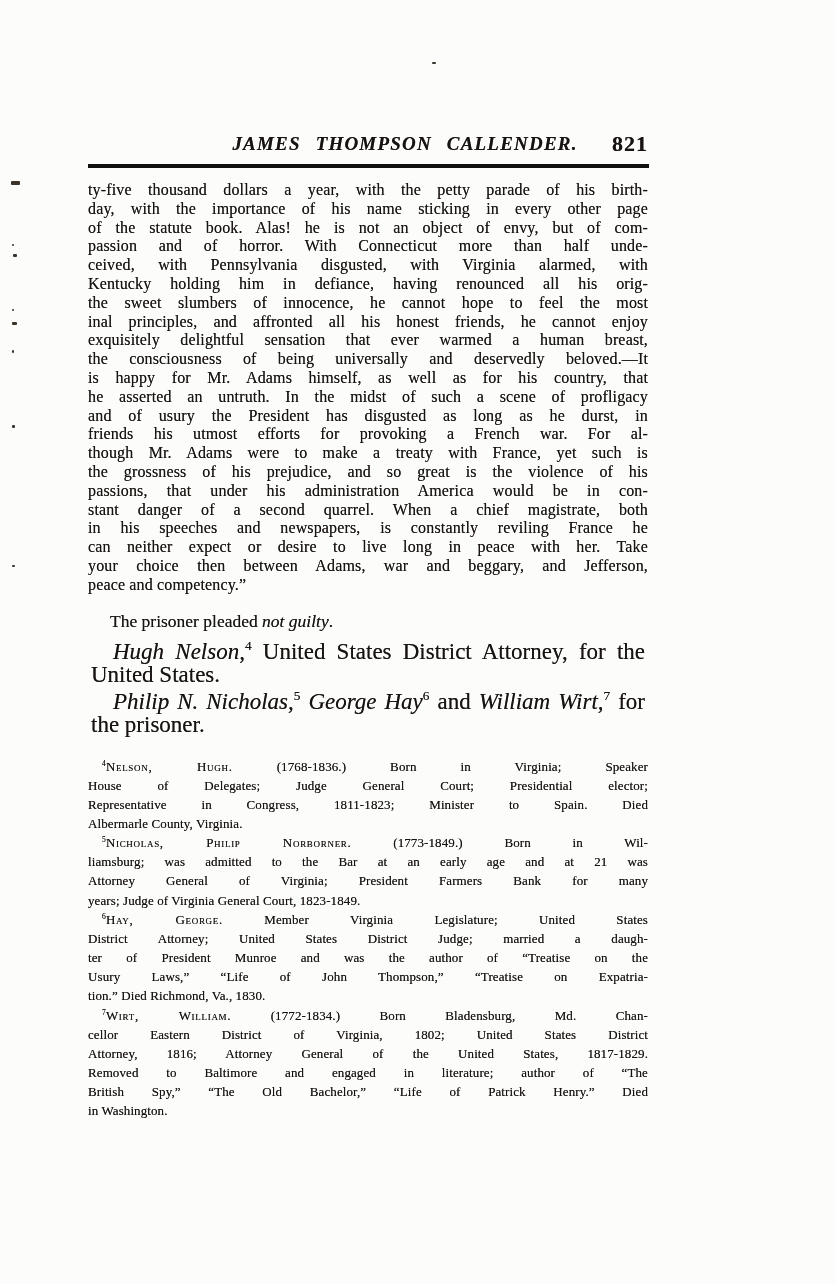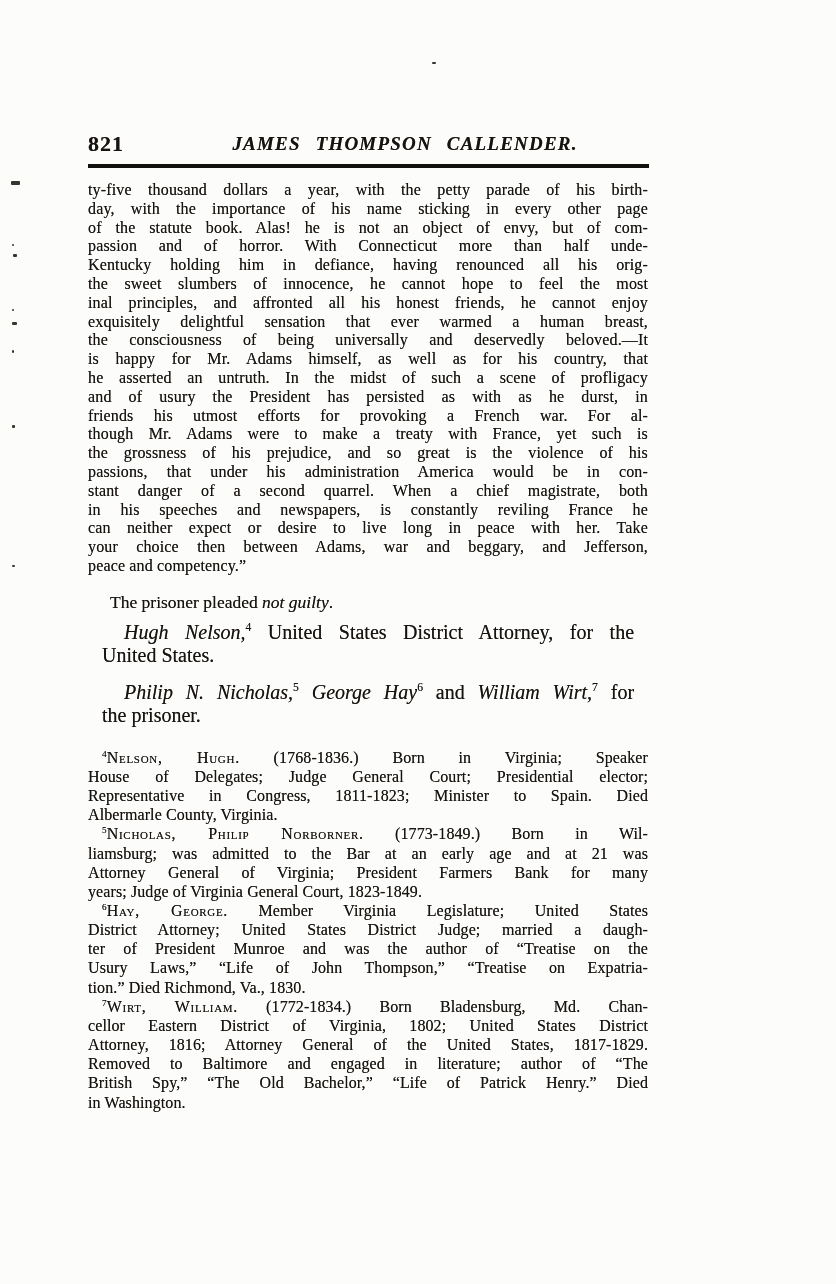--- a/index.html
+++ b/index.html
@@ -23,20 +23,21 @@
     font-size: 19px;
     font-weight: bold;
     font-style: italic;
     letter-spacing: 1.2px;
     word-spacing: 9px;
     white-space: nowrap;
   }
   .page-number {
     position: absolute;
     top: 131px; left: 88px; width: 560px;
+    text-align: right;
     font-size: 22px;
     font-weight: bold;
     letter-spacing: 1px;
   }
   .header-rule {
     position: absolute;
     top: 164px; left: 88px; width: 561px; height: 3px;
     background: #12100d;
     border-bottom: 1px solid rgba(18,16,13,0.55);
   }
@@ -60,41 +61,41 @@
   .jline.lastline {
     text-align-last: left;
   }
 
   .plea {
     margin: 16px 0 0 0;
     font-size: 17.5px;
     line-height: 20px;
     text-indent: 22px;
   }
-  .counsel { margin: 14px; font-size: 20px; line-height: 23px; }
+  .counsel { margin: 3px; font-size: 23px; line-height: 23px; }
   .counsel-1 { margin-top: 9px; }
   .counsel-2 { margin-top: 4px; }
   .counsel .jl {
     display: block;
     text-indent: 22px;
     text-align: justify;
     text-align-last: justify;
   }
   .counsel .l2 { display: block; text-indent: 0; }
   .counsel i { font-style: italic; }
   sup {
     font-size: 0.58em;
     line-height: 0;
     vertical-align: super;
   }
 
   
   .footnotes {
     margin-top: 21px;
-    font-size: 16px;
+    font-size: 13px;
     line-height: 19.15px;
     letter-spacing: 0.1px;
   }
   .footnote { margin: 0; }
   .fn-first {
     text-indent: 14px;
     text-align: justify;
     text-align-last: justify;
   }
   .fn-lines .jline { text-indent: 0; }
@@ -138,28 +139,29 @@
   <div class="page-number">821</div>
   <div class="header-rule"></div>
 
   <div class="main-col">
 
     <div class="quote-para">
         <div class="jline">ty-five thousand dollars a year, with the petty parade of his birth-</div>
         <div class="jline">day, with the importance of his name sticking in every other page</div>
         <div class="jline">of the statute book. Alas! he is not an object of envy, but of com-</div>
         <div class="jline">passion and of horror. With Connecticut more than half unde-</div>
+        <div class="jline">ceived, with Pennsylvania disgusted, with Virginia alarmed, with</div>
         <div class="jline">Kentucky holding him in defiance, having renounced all his orig-</div>
         <div class="jline">the sweet slumbers of innocence, he cannot hope to feel the most</div>
         <div class="jline">inal principles, and affronted all his honest friends, he cannot enjoy</div>
         <div class="jline">exquisitely delightful sensation that ever warmed a human breast,</div>
         <div class="jline">the consciousness of being universally and deservedly beloved.—It</div>
         <div class="jline">is happy for Mr. Adams himself, as well as for his country, that</div>
         <div class="jline">he asserted an untruth. In the midst of such a scene of profligacy</div>
-        <div class="jline">and of usury the President has persisted as with as he durst, in</div>
+        <div class="jline">and of usury the President has disgusted as long as he durst, in</div>
         <div class="jline">friends his utmost efforts for provoking a French war. For al-</div>
         <div class="jline">though Mr. Adams were to make a treaty with France, yet such is</div>
         <div class="jline">the grossness of his prejudice, and so great is the violence of his</div>
         <div class="jline">passions, that under his administration America would be in con-</div>
         <div class="jline">stant danger of a second quarrel. When a chief magistrate, both</div>
         <div class="jline">in his speeches and newspapers, is constantly reviling France he</div>
         <div class="jline">can neither expect or desire to live long in peace with her. Take</div>
         <div class="jline">your choice then between Adams, war and beggary, and Jefferson,</div>
         <div class="jline lastline">peace and competency.”</div>
       </div>

